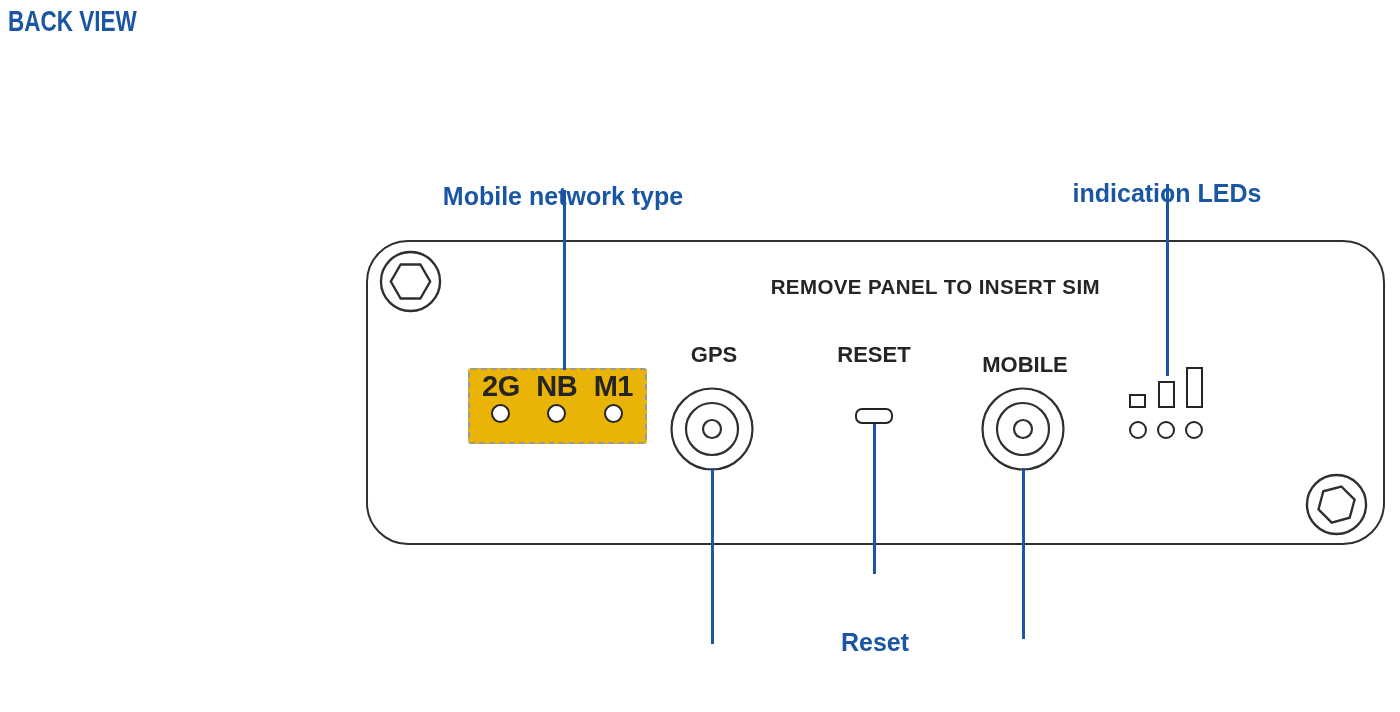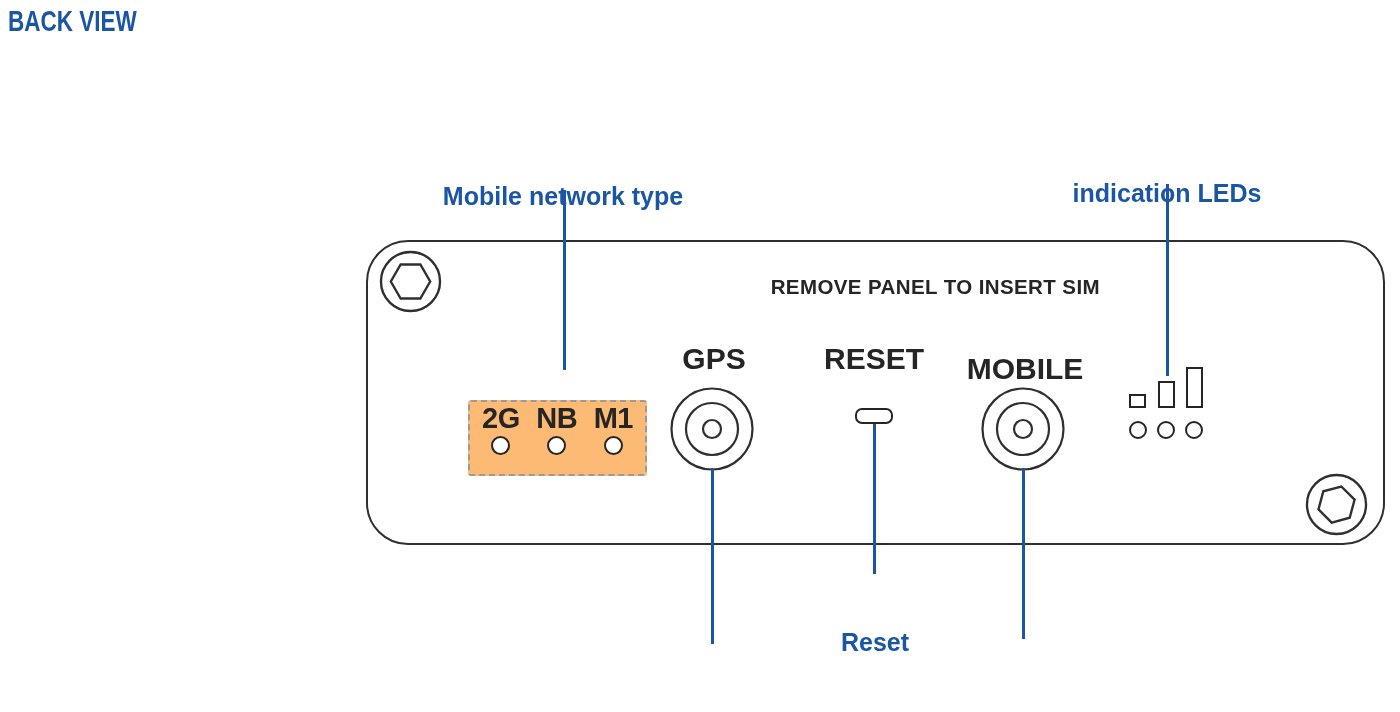--- a/index.html
+++ b/index.html
@@ -44,31 +44,31 @@
   .screw{position:absolute;z-index:3;}
   .screw-tl{left:379px;top:250px;}
   .screw-br{left:1305px;top:473px;}
 
   .notice{
     position:absolute;left:650px;top:275px;width:450px;text-align:right;
     font-size:20.5px;font-weight:bold;color:var(--dark);letter-spacing:0.4px;z-index:3;
     white-space:nowrap;
   }
   .portlabel{
-    position:absolute;text-align:center;font-size:30px;font-weight:bold;
+    position:absolute;text-align:center;font-size:22px;font-weight:bold;
     color:var(--dark);z-index:3;white-space:nowrap;
   }
   .pl-gps{left:664px;top:342px;width:100px;}
   .pl-reset{left:824px;top:342px;width:100px;}
   .pl-mobile{left:965px;top:352px;width:120px;}
 
   .ledbox{
     position:absolute;left:468px;top:368px;width:179px;height:76px;
     border:2px dashed var(--dashed-box);border-radius:3px;z-index:3;
-    display:flex;justify-content:space-between;padding:1px 12px 0;background:#fdba74;margin-top:32px;
+    display:flex;justify-content:space-between;padding:1px 12px 0;background:#eab308;
   }
   .ledcol{display:flex;flex-direction:column;align-items:center;}
   .ledlabel{font-size:29px;line-height:31px;font-weight:bold;color:var(--dark);letter-spacing:-0.5px;}
   .ledcirc{
     width:19px;height:19px;border:2px solid var(--dark);border-radius:50%;
     background:#fff;margin-top:2px;
   }
 
   .conn{position:absolute;z-index:3;}
   .conn-gps{left:667px;top:384px;}

